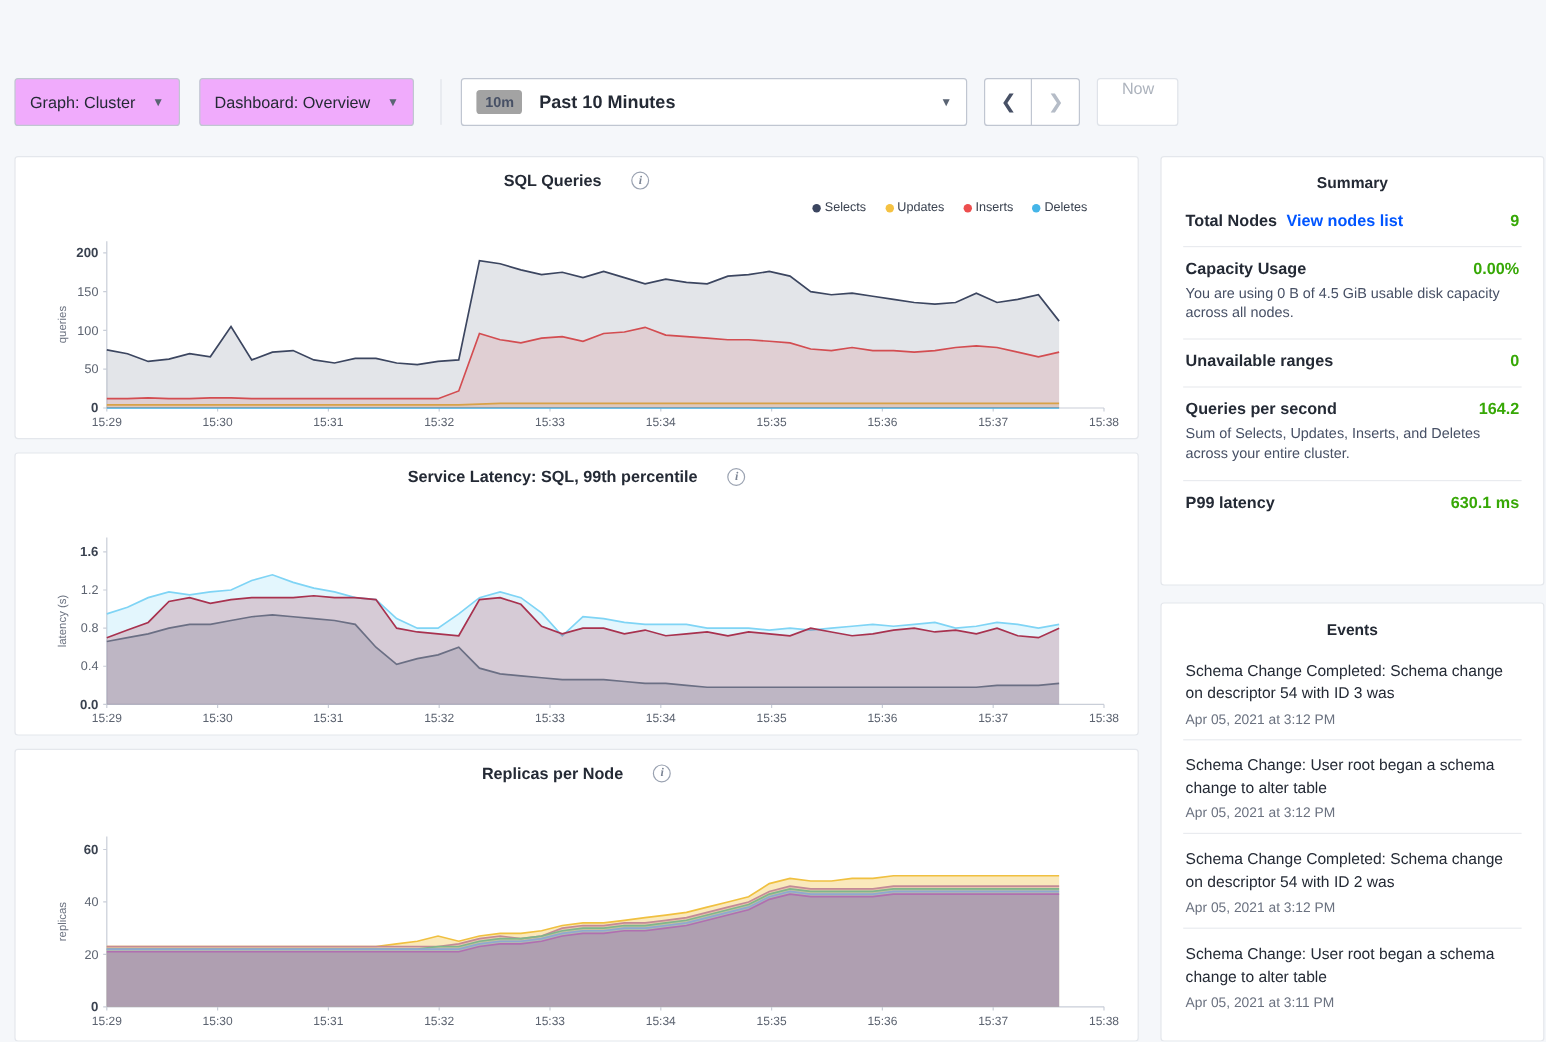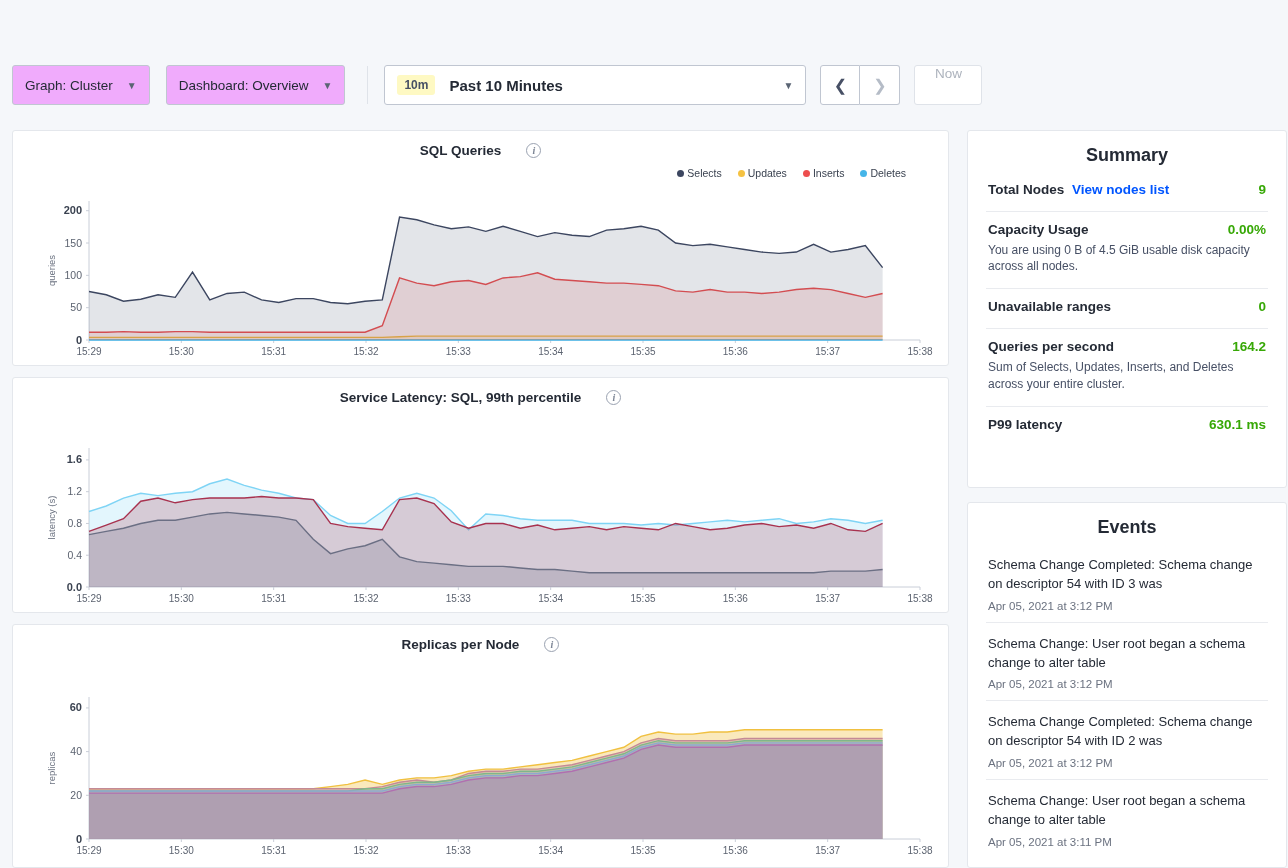--- a/index.html
+++ b/index.html
@@ -54,21 +54,21 @@
     border: 1px solid #c0c6d1;
     border-radius: 3px;
     background: #fff;
     display: flex;
     align-items: center;
     padding: 0 12px;
     cursor: pointer;
     position: relative;
   }
   .timepicker .badge {
-    background: #fef9c3;
+    background: #a3a3a3;
     border-radius: 3px;
     font-size: 12px;
     font-weight: 700;
     padding: 3px 7px;
     color: #475065;
     margin-right: 14px;
   }
   .timepicker .tlabel { font-size: 15px; font-weight: 700; color: #242a35; }
   .timepicker .chev { position: absolute; right: 12px; color: #5a6473; font-size: 10px; }
   .navbtns { display: flex; margin-left: 14px; }
@@ -139,21 +139,21 @@
 
   svg.chart { display: block; }
   .tick-text { font-size: 10px; fill: #5c6370; font-family: "Liberation Sans", sans-serif; }
   .ytick-text { font-size: 11px; fill: #3a4250; font-family: "Liberation Sans", sans-serif; font-weight: 700; }
   .ytick-small { font-size: 10.5px; fill: #5c6370; font-family: "Liberation Sans", sans-serif; }
   .ylabel-rot { font-size: 9.5px; fill: #6b7280; font-family: "Liberation Sans", sans-serif; }
 
   
   .summary-title, .events-title {
     text-align: center;
-    font-size: 18px;
+    font-size: 13px;
     font-weight: 700;
     padding: 14px 0 6px;
   }
   .srow { padding: 10px 20px 6px; }
   .srow .line1 {
     display: flex; justify-content: space-between; align-items: baseline;
   }
   .srow .lbl { font-size: 13.5px; font-weight: 700; color: #242a35; }
   .srow .lbl .lnk { color: #0055ff; font-weight: 700; margin-left: 4px; cursor: pointer; }
   .srow .val { font-size: 13.5px; font-weight: 700; color: #37a806; }

